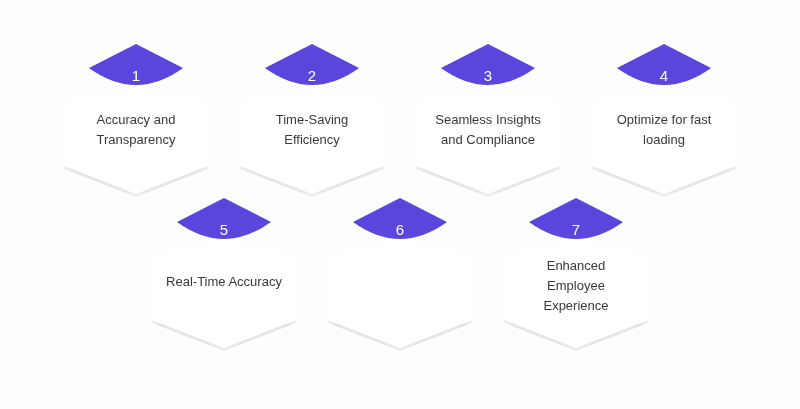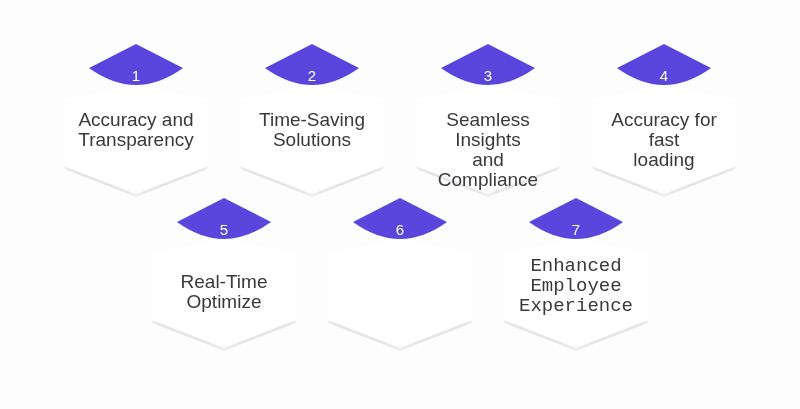--- a/index.html
+++ b/index.html
@@ -89,28 +89,28 @@
   }
 
   
   .hex-label {
     position: absolute;
     left: 8px;
     right: 8px;
     top: 26px;
     text-align: center;
     color: #3a3a3e;
-    font-size: 19px;
+    font-size: 13px;
     line-height: 20px;
     font-family: "Liberation Sans", sans-serif;
     white-space: pre-line;
   }
   .hex-label.lines-1 { top: 32px; }
   .hex-label.lines-2 { top: 24px; }
-  .hex-label.lines-3 { top: 16px; font-family: Liberation Mono, monospace; }
+  .hex-label.lines-3 { top: 16px; }
 </style>
 </head>
 <body style="background: rgb(253, 253, 253);">
 
 <div id="infographic" style="width: 800px; height: 409px; background: rgb(253, 253, 253);">
 
 <div class="hex-card" style="left: 64px; top: 86px;">
       <div class="hex-shadow"></div>
       <div class="hex-body" style="background: rgb(255, 255, 255);"></div>
       <div class="hex-label lines-2" style="color: rgb(58, 58, 62);">Accuracy and
@@ -119,21 +119,21 @@
         <svg viewBox="0 0 94 52" xmlns="http://www.w3.org/2000/svg">
           <path d="M47 0 L94 24 Q47 58 0 24 Z" fill="#5a46dc"></path>
         </svg>
         <div class="cap-number" style="color: rgb(255, 255, 255);">1</div>
       </div>
     </div>
     <div class="hex-card" style="left: 240px; top: 86px;">
       <div class="hex-shadow"></div>
       <div class="hex-body" style="background: rgb(255, 255, 255);"></div>
       <div class="hex-label lines-2" style="color: rgb(58, 58, 62);">Time-Saving
-Solutions</div>
+Efficiency</div>
       <div class="hex-cap">
         <svg viewBox="0 0 94 52" xmlns="http://www.w3.org/2000/svg">
           <path d="M47 0 L94 24 Q47 58 0 24 Z" fill="#5a46dc"></path>
         </svg>
         <div class="cap-number" style="color: rgb(255, 255, 255);">2</div>
       </div>
     </div>
     <div class="hex-card" style="left: 416px; top: 86px;">
       <div class="hex-shadow"></div>
       <div class="hex-body" style="background: rgb(255, 255, 255);"></div>
@@ -142,33 +142,33 @@
       <div class="hex-cap">
         <svg viewBox="0 0 94 52" xmlns="http://www.w3.org/2000/svg">
           <path d="M47 0 L94 24 Q47 58 0 24 Z" fill="#5a46dc"></path>
         </svg>
         <div class="cap-number" style="color: rgb(255, 255, 255);">3</div>
       </div>
     </div>
     <div class="hex-card" style="left: 592px; top: 86px;">
       <div class="hex-shadow"></div>
       <div class="hex-body" style="background: rgb(255, 255, 255);"></div>
-      <div class="hex-label lines-2" style="color: rgb(58, 58, 62);">Accuracy for fast
+      <div class="hex-label lines-2" style="color: rgb(58, 58, 62);">Optimize for fast
 loading</div>
       <div class="hex-cap">
         <svg viewBox="0 0 94 52" xmlns="http://www.w3.org/2000/svg">
           <path d="M47 0 L94 24 Q47 58 0 24 Z" fill="#5a46dc"></path>
         </svg>
         <div class="cap-number" style="color: rgb(255, 255, 255);">4</div>
       </div>
     </div>
     <div class="hex-card" style="left: 152px; top: 240px;">
       <div class="hex-shadow"></div>
       <div class="hex-body" style="background: rgb(255, 255, 255);"></div>
-      <div class="hex-label lines-1" style="color: rgb(58, 58, 62);">Real-Time Optimize</div>
+      <div class="hex-label lines-1" style="color: rgb(58, 58, 62);">Real-Time Accuracy</div>
       <div class="hex-cap">
         <svg viewBox="0 0 94 52" xmlns="http://www.w3.org/2000/svg">
           <path d="M47 0 L94 24 Q47 58 0 24 Z" fill="#5a46dc"></path>
         </svg>
         <div class="cap-number" style="color: rgb(255, 255, 255);">5</div>
       </div>
     </div>
     <div class="hex-card" style="left: 328px; top: 240px;">
       <div class="hex-shadow"></div>
       <div class="hex-body" style="background: rgb(255, 255, 255);"></div>

